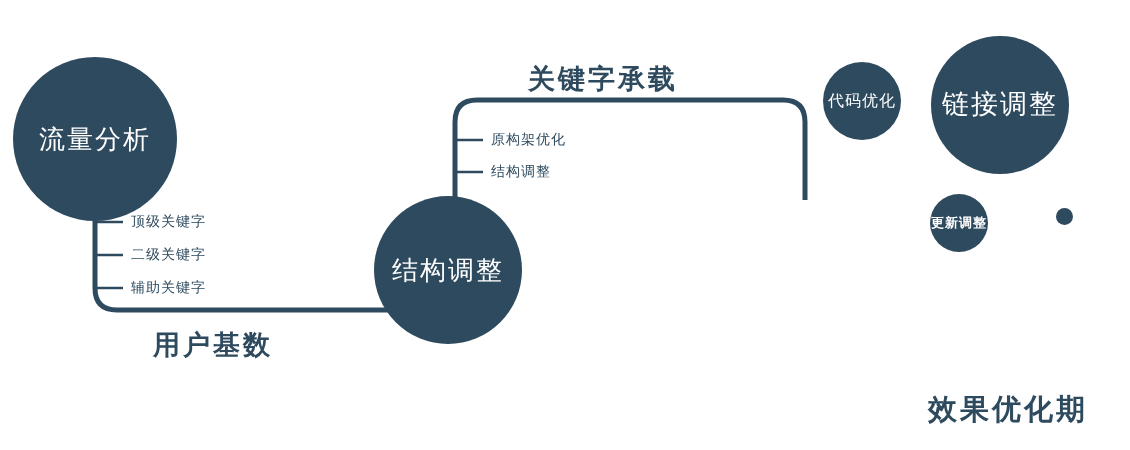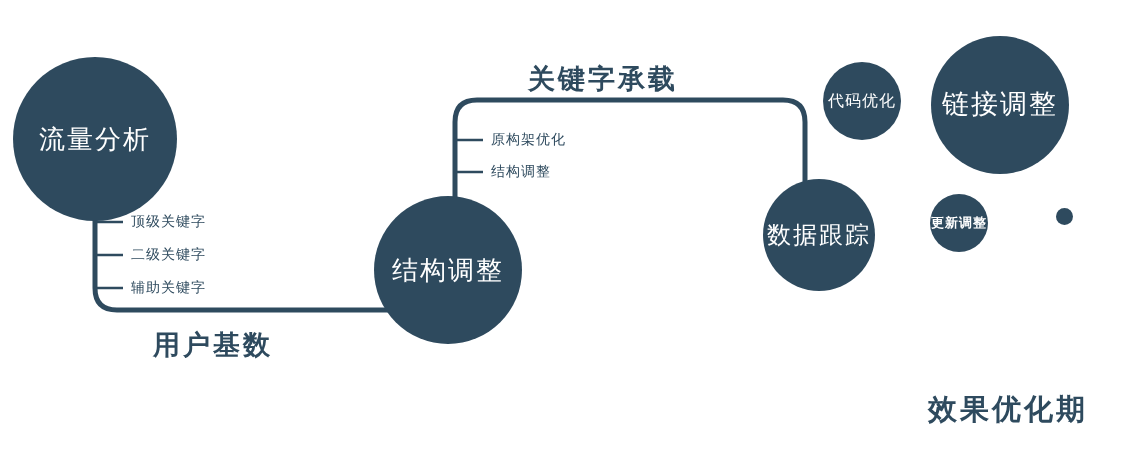--- a/index.html
+++ b/index.html
@@ -74,24 +74,20 @@
   </svg>
 
   <div class="node" style="left:13px;top:57px;width:164px;height:164px;font-size:26px;">
     <span class="nl">流量分析</span>
   </div>
 
   <div class="node" style="left:374px;top:196px;width:148px;height:148px;font-size:26px;">
     <span class="nl">结构调整</span>
   </div>
 
-  <div class="node" style="left:763px;top:179px;width:112px;height:112px;font-size:24px;">
-    <span class="nl">数据</span>
-    <span class="nl">跟踪</span>
-  </div>
 
   <div class="node" style="left:823px;top:62px;width:78px;height:78px;font-size:16px;letter-spacing:1px;">
     <span class="nl">代码</span>
     <span class="nl">优化</span>
   </div>
 
   <div class="node" style="left:931px;top:36px;width:138px;height:138px;font-size:27px;">
     <span class="nl">链接</span>
     <span class="nl">调整</span>
   </div>

